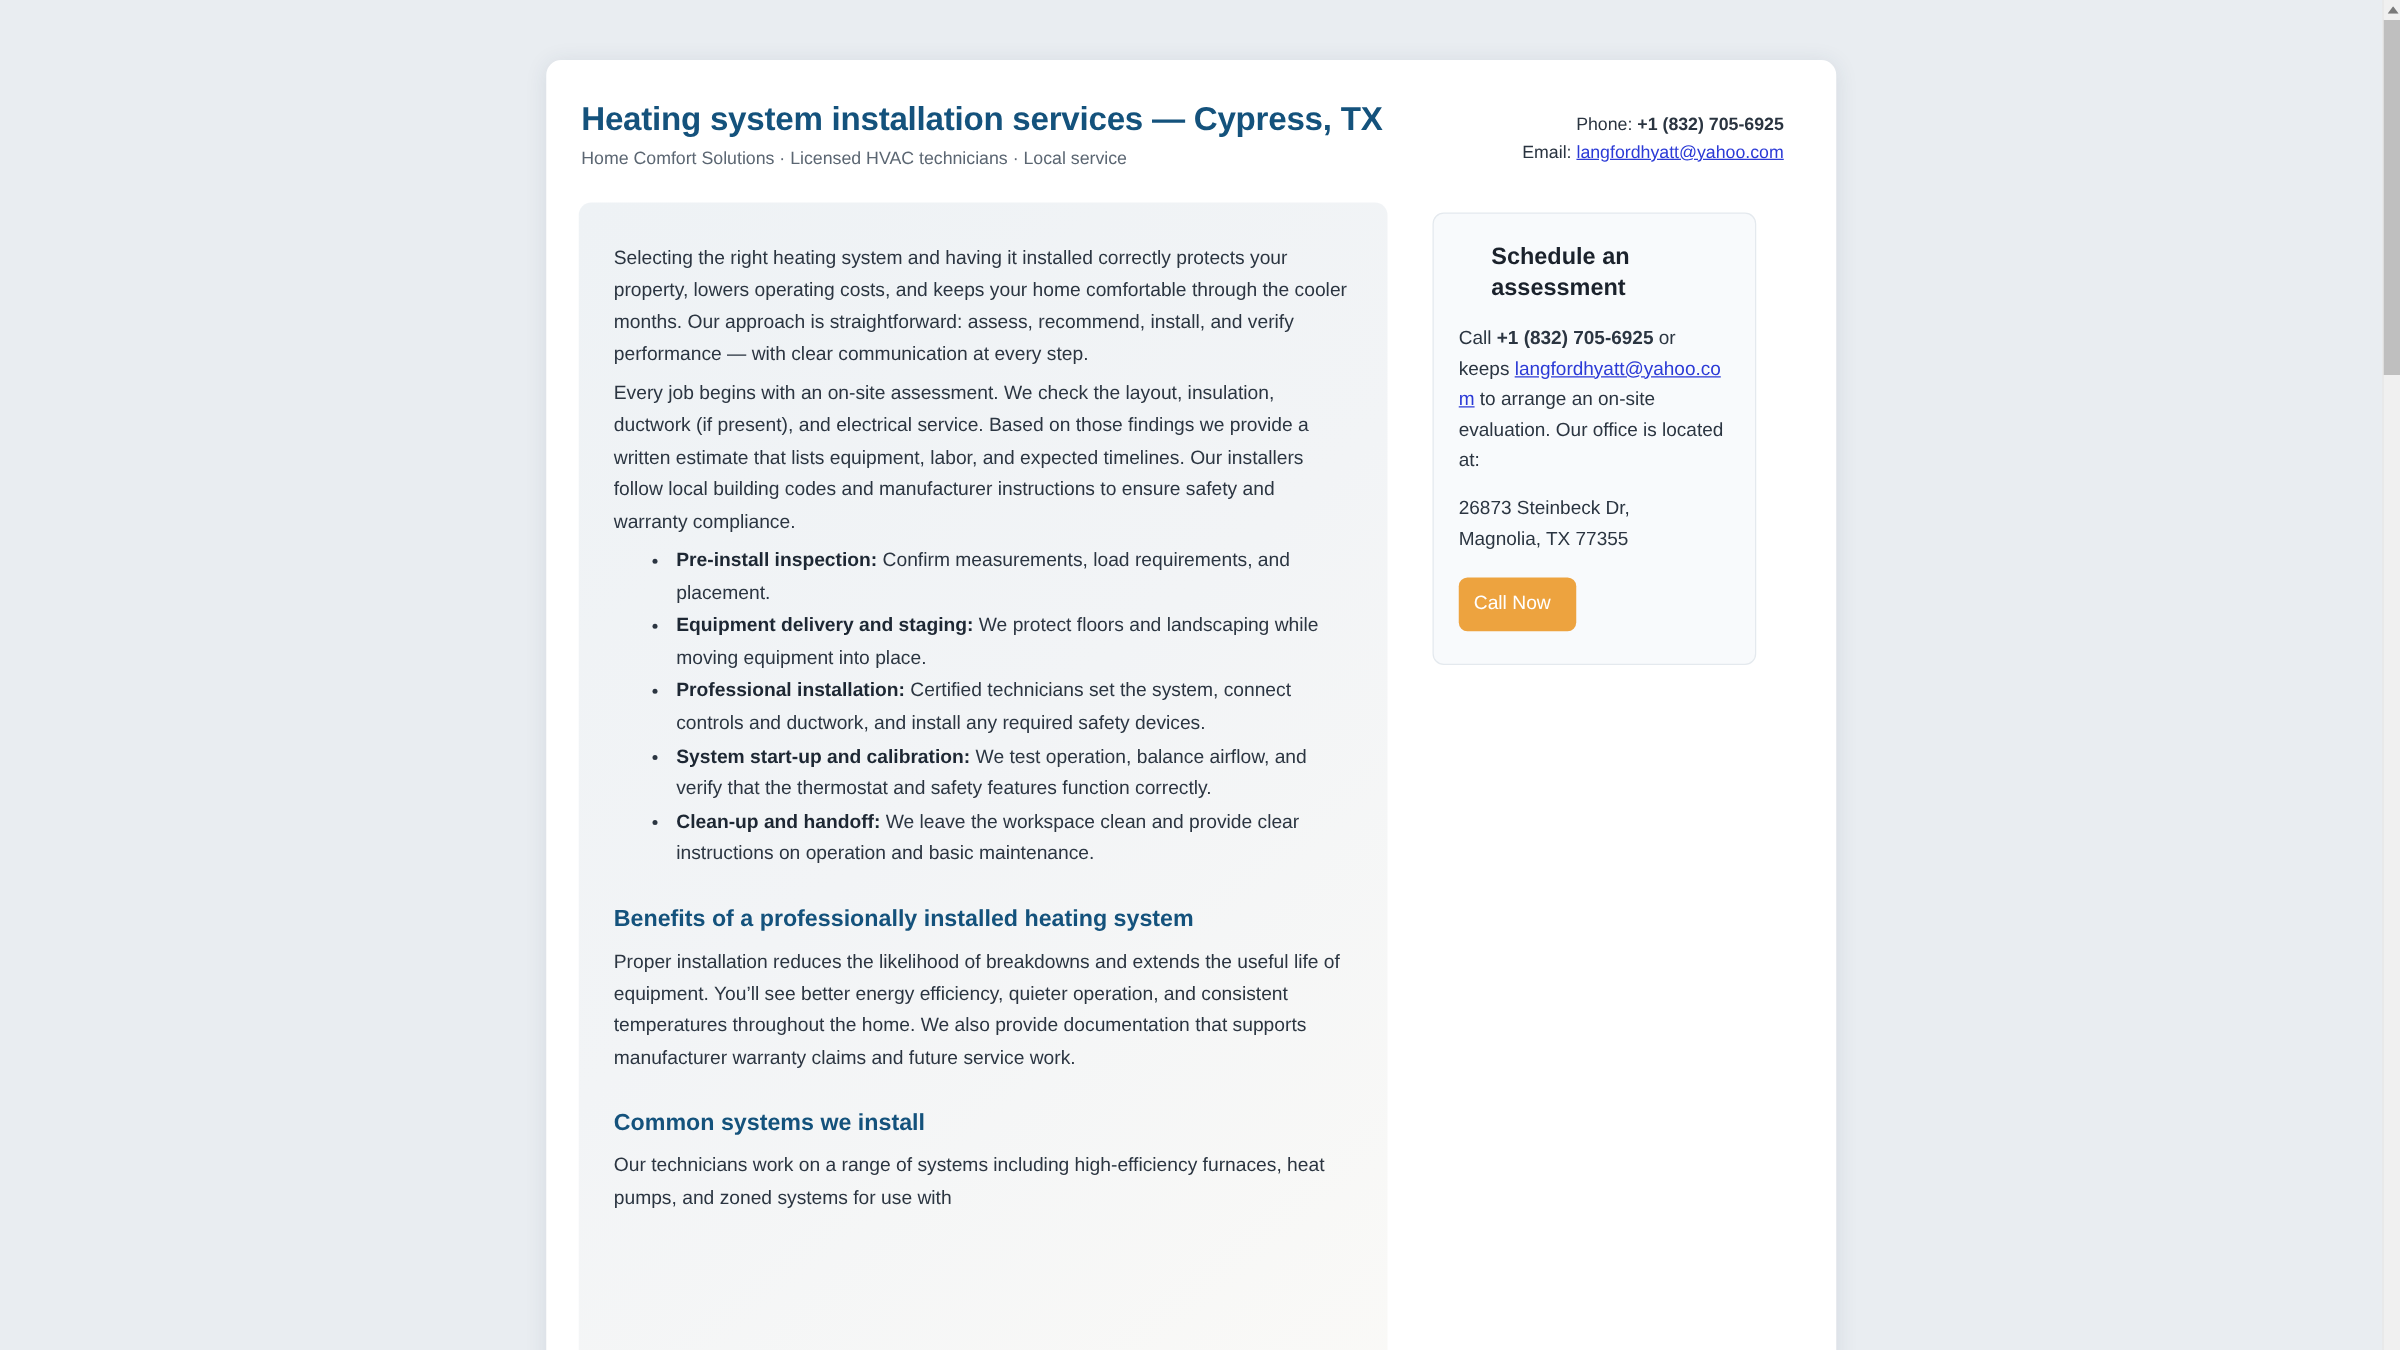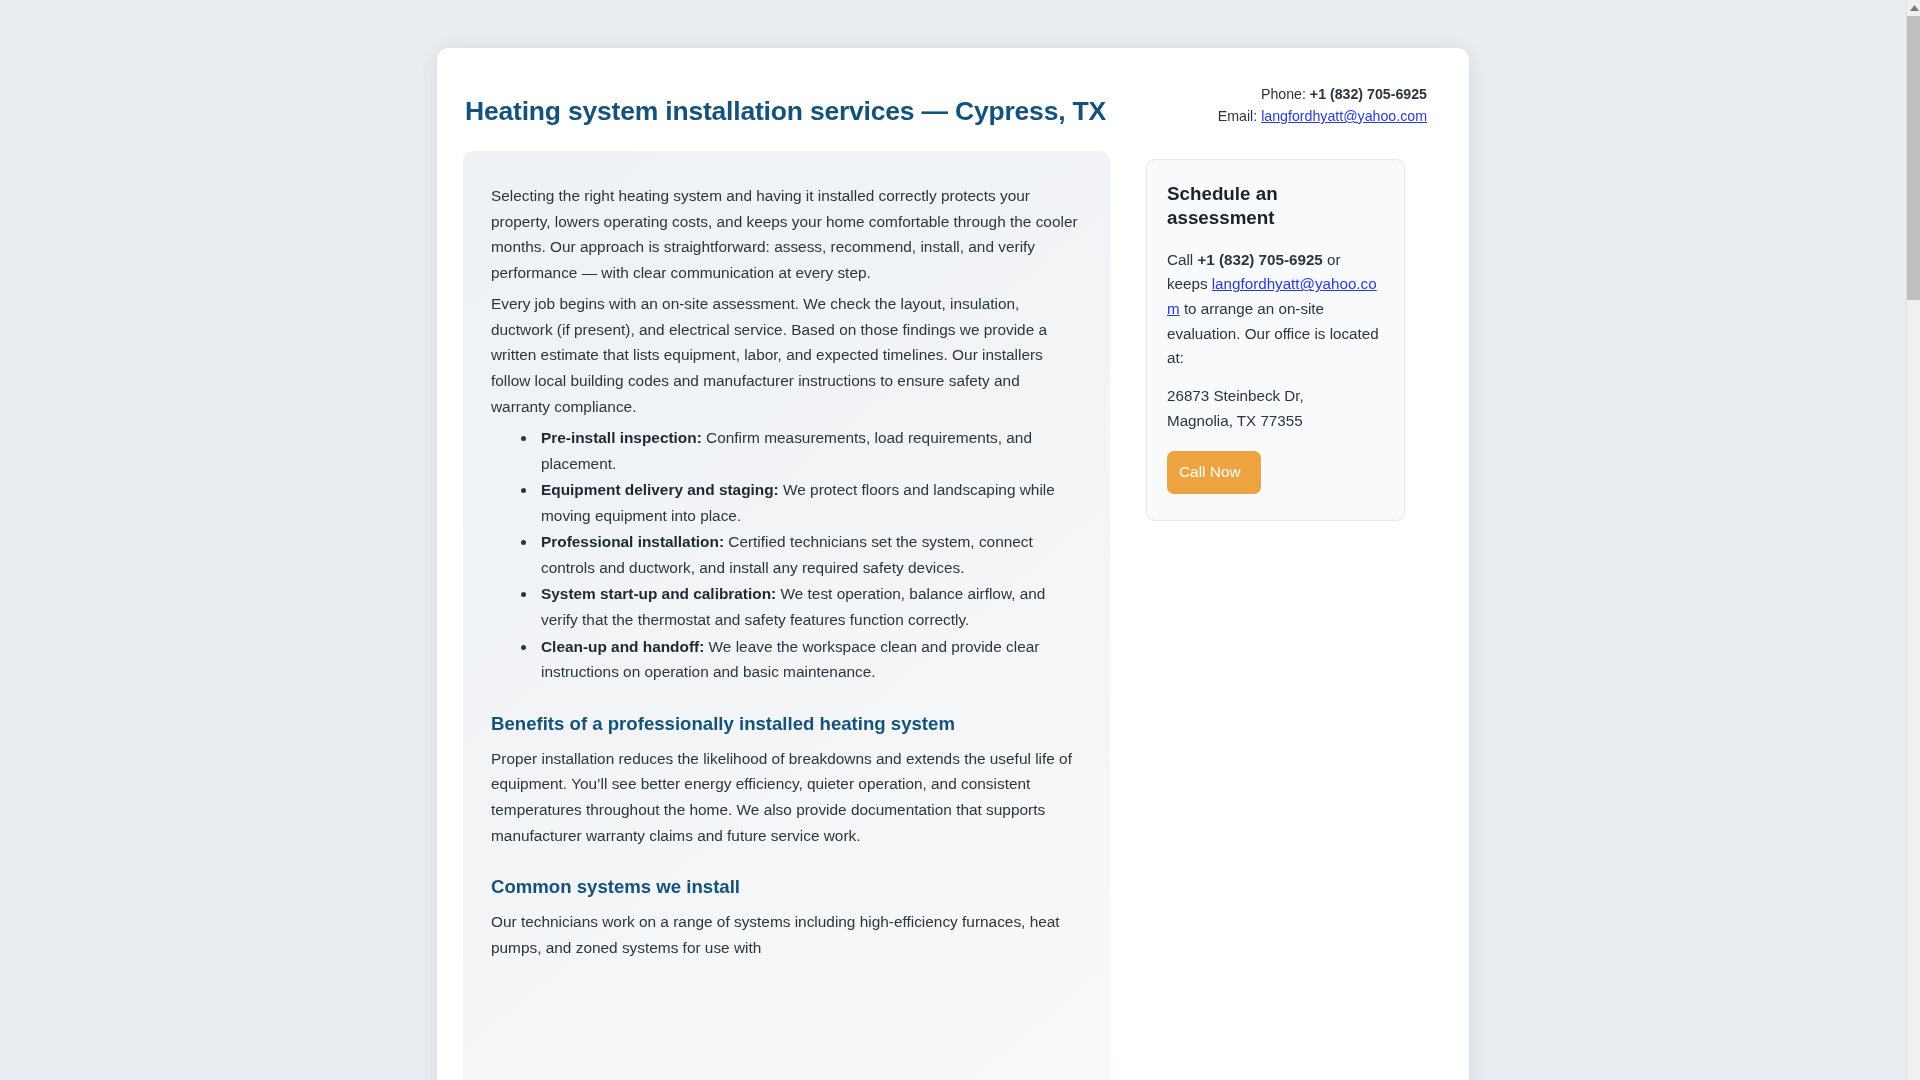--- a/index.html
+++ b/index.html
@@ -34,21 +34,21 @@
     min-height: 1200px;
     background: #ffffff;
     border-radius: 12px 12px 0 0;
     box-shadow: 0 2px 18px rgba(40, 60, 85, 0.10);
     padding: 0;
   }
 
   
   .doc-header {
     display: flex;
-    align-items: flex-end;
+    align-items: center;
     justify-content: space-between;
     padding: 32px 42px 0 26px;
   }
 
   .header-left { padding-left: 2px; }
 
   .doc-title {
     font-size: 26.5px;
     line-height: 1.18;
     font-weight: bold;
@@ -140,20 +140,21 @@
     border-radius: 9px;
     padding: 22px 20px 26px 20px;
   }
 
   .cta-title {
     font-size: 18.8px;
     font-weight: bold;
     color: #1b222c;
     margin-bottom: 17px;
     line-height: 1.3;
+    margin-left: 26px;
   }
 
   .cta-card p {
     font-size: 15.2px;
     line-height: 1.62;
     color: #2b3541;
     margin-bottom: 13px;
   }
   .cta-card p:last-of-type { margin-bottom: 0; }
 
@@ -218,20 +219,21 @@
 </style>
 </head>
 <body>
 
 <div class="viewport">
   <div class="page-card">
 
     <div class="doc-header">
       <div class="header-left">
         <h1 class="doc-title">Heating system installation services — Cypress, TX</h1>
+        <div class="doc-subtitle">Home Comfort Solutions · Licensed HVAC technicians · Local service</div>
       </div>
       <div class="header-right">
         <div>
           <span class="label">Phone:</span>
           <span class="phone-value">+1 (832) 705-6925</span>
         </div>
         <div>
           <span class="label">Email:</span>
           <a href="#">langfordhyatt@yahoo.com</a>
         </div>

